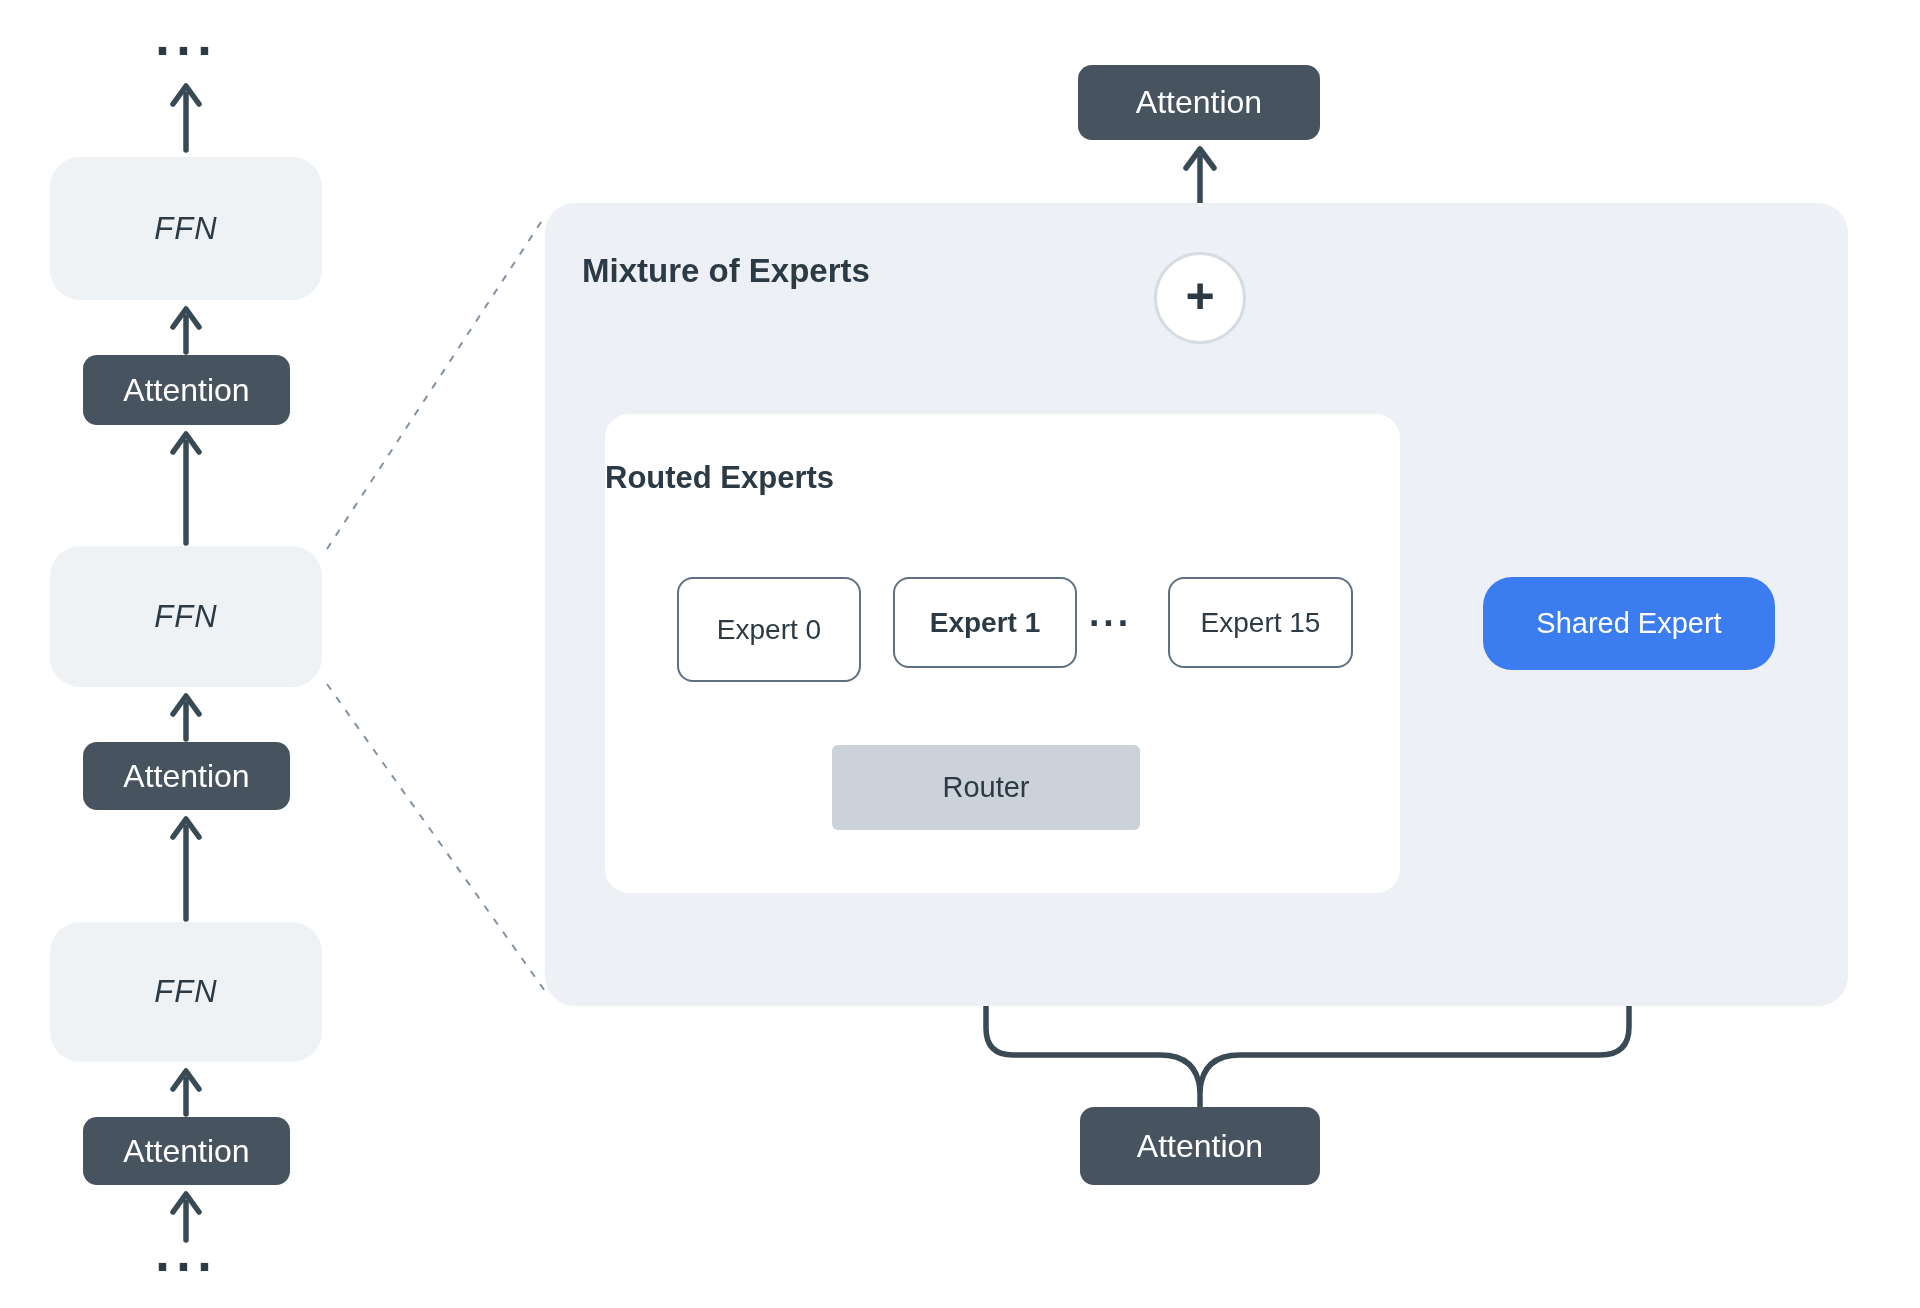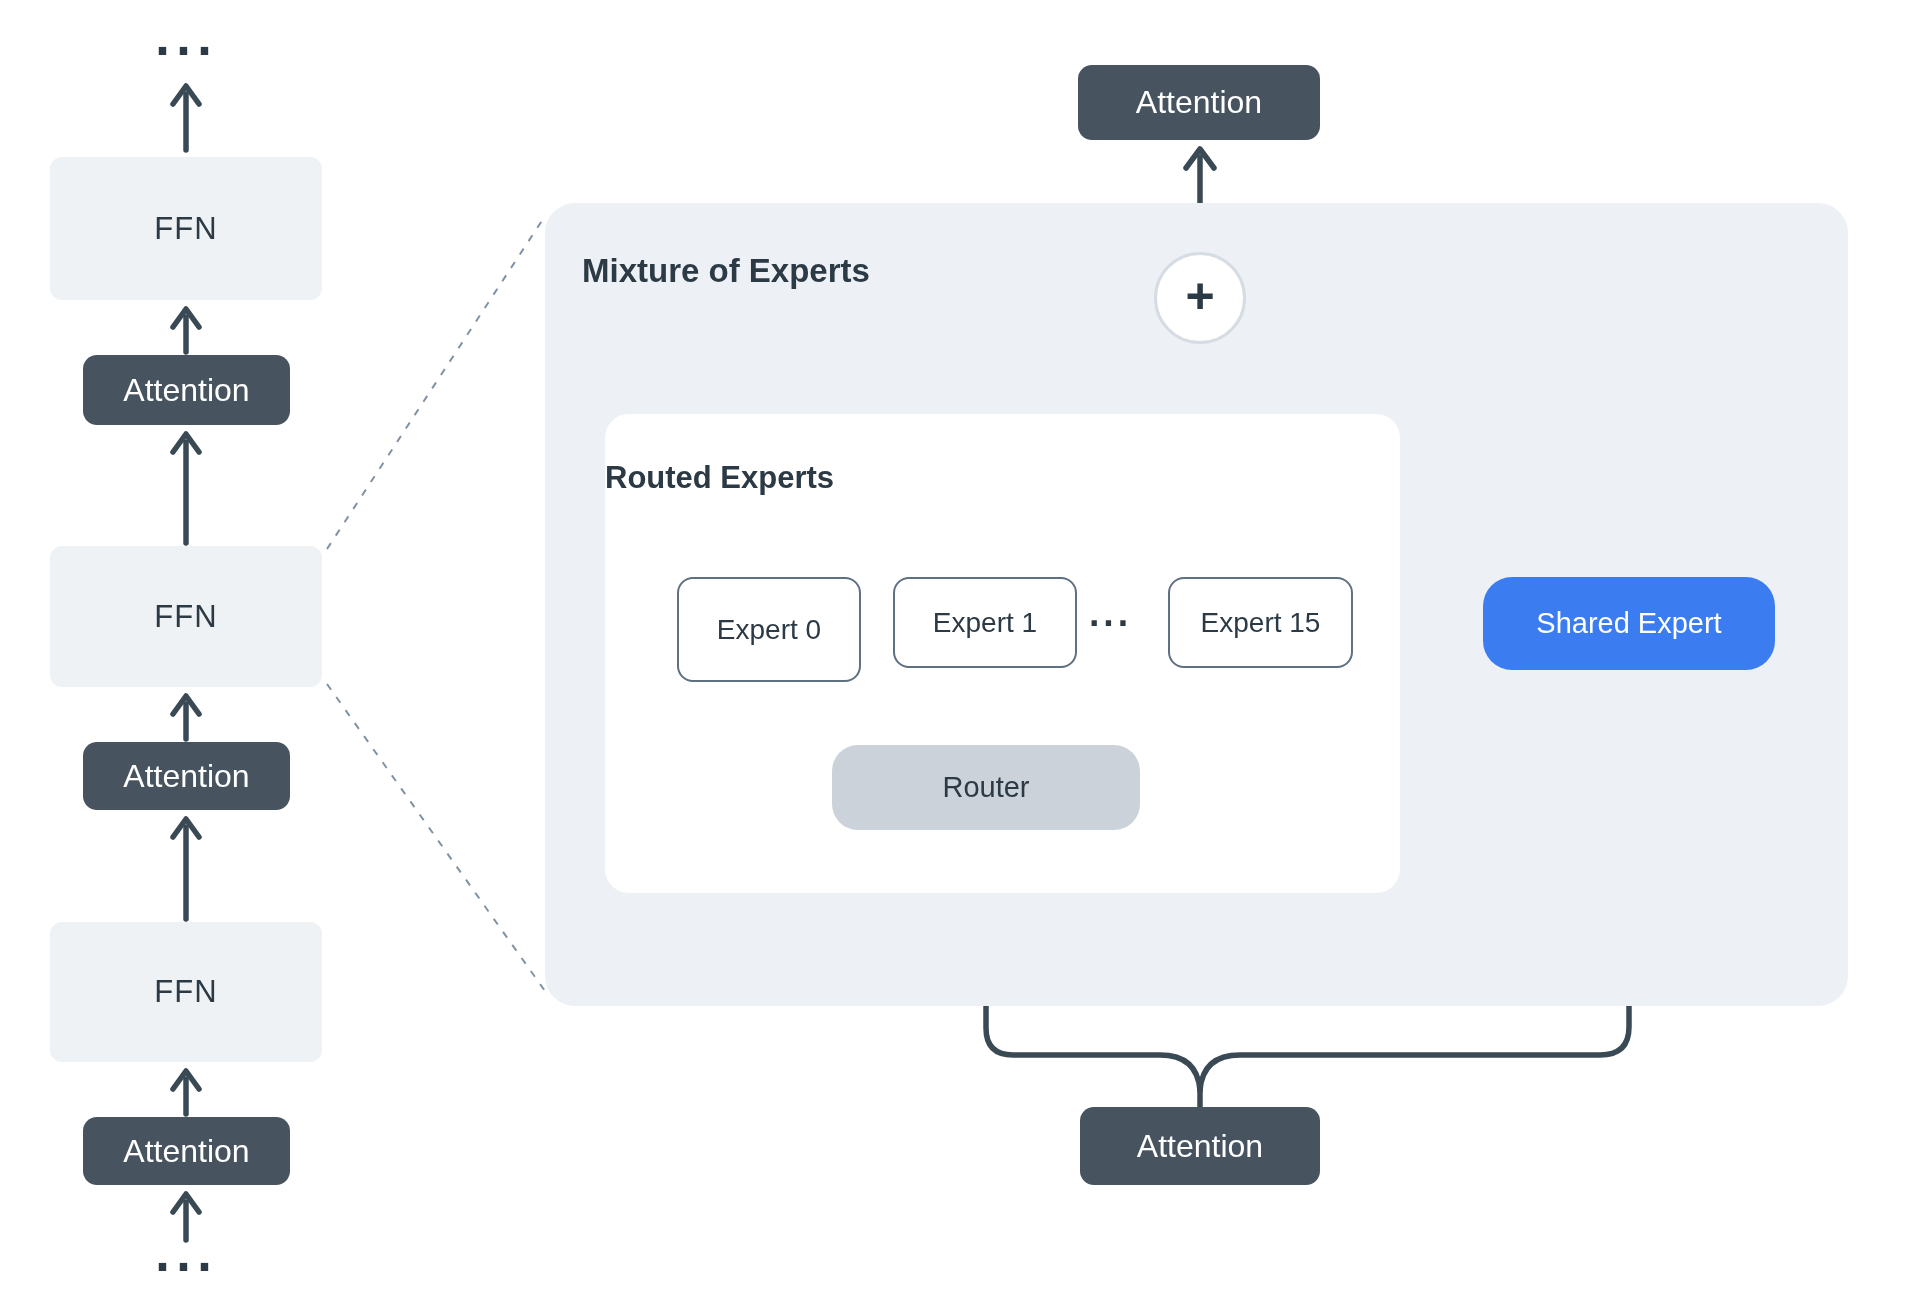--- a/index.html
+++ b/index.html
@@ -7,24 +7,24 @@
     position:relative;width:1920px;height:1308px;overflow:hidden;background:#ffffff;
     font-family:"Liberation Sans", sans-serif;
   }
   .wires{position:absolute;left:0;top:0;}
   .box{
     position:absolute;display:flex;align-items:center;justify-content:center;
     box-sizing:border-box;text-align:center;
   }
   .panel{background:var(--panel);border-radius:30px;}
   .whitebox{background:#ffffff;border-radius:24px;}
-  .ffn{background:var(--light);border-radius:12px;font-size:31px;color:var(--ink);letter-spacing:1px;}
+  .ffn{background:var(--light);border-radius:30px;font-size:31px;color:var(--ink);letter-spacing:1px;font-style:italic;}
   .attn{background:var(--dark);border-radius:14px;font-size:32px;color:#ffffff;}
   .expert{background:#ffffff;border:2.5px solid var(--expert-border);border-radius:16px;font-size:28px;color:var(--ink);}
-  .router{background:var(--router);border-radius:26px;font-size:29px;color:var(--ink);}
+  .router{background:var(--router);border-radius:6px;font-size:29px;color:var(--ink);}
   .shared{background:var(--blue);border-radius:29px;font-size:29px;color:#ffffff;}
   .plus-circle{
     background:#ffffff;border:3px solid var(--circle-border);border-radius:50%;
     font-size:50px;font-weight:600;color:var(--ink);padding-bottom:4px;
   }
   .diagram-title{position:absolute;font-size:33px;font-weight:600;color:var(--ink);}
   .sub-title{position:absolute;font-size:31px;font-weight:700;color:var(--ink);text-align:left;}
   .dots{
     position:absolute;color:var(--ink);font-weight:900;text-align:center;
     font-family:"DejaVu Sans", sans-serif;
@@ -86,21 +86,21 @@
     </g>
   </svg>
 
   <div class="box panel" style="left:545px;top:203px;width:1303px;height:803px;"></div>
   <div class="diagram-title" style="left:582px;top:252px;text-align:center;">Mixture of Experts</div>
 
   <div class="box whitebox" style="left:605px;top:414px;width:795px;height:479px;"></div>
   <div class="sub-title" style="left:605px;top:460px;width:795px;">Routed Experts</div>
 
   <div class="box expert" style="left:677px;top:577px;width:184px;height:105px;">Expert 0</div>
-  <div class="box expert" style="left:893px;top:577px;width:184px;height:91px;">Expert 1</div>
+  <div class="box expert" style="left:893px;top:577px;width:184px;height:91px;font-weight:bold;">Expert 1</div>
   <div class="dots dots-sm" style="left:1080px;top:609px;width:60px;">···</div>
   <div class="box expert" style="left:1168px;top:577px;width:185px;height:91px;">Expert 15</div>
 
   <div class="box router" style="left:832px;top:745px;width:308px;height:85px;">Router</div>
 
   <div class="box shared" style="left:1483px;top:577px;width:292px;height:93px;">Shared Expert</div>
 
   <div class="box plus-circle" style="left:1154px;top:252px;width:92px;height:92px;">+</div>
 
   <div class="box attn" style="left:1078px;top:65px;width:242px;height:75px;">Attention</div>

